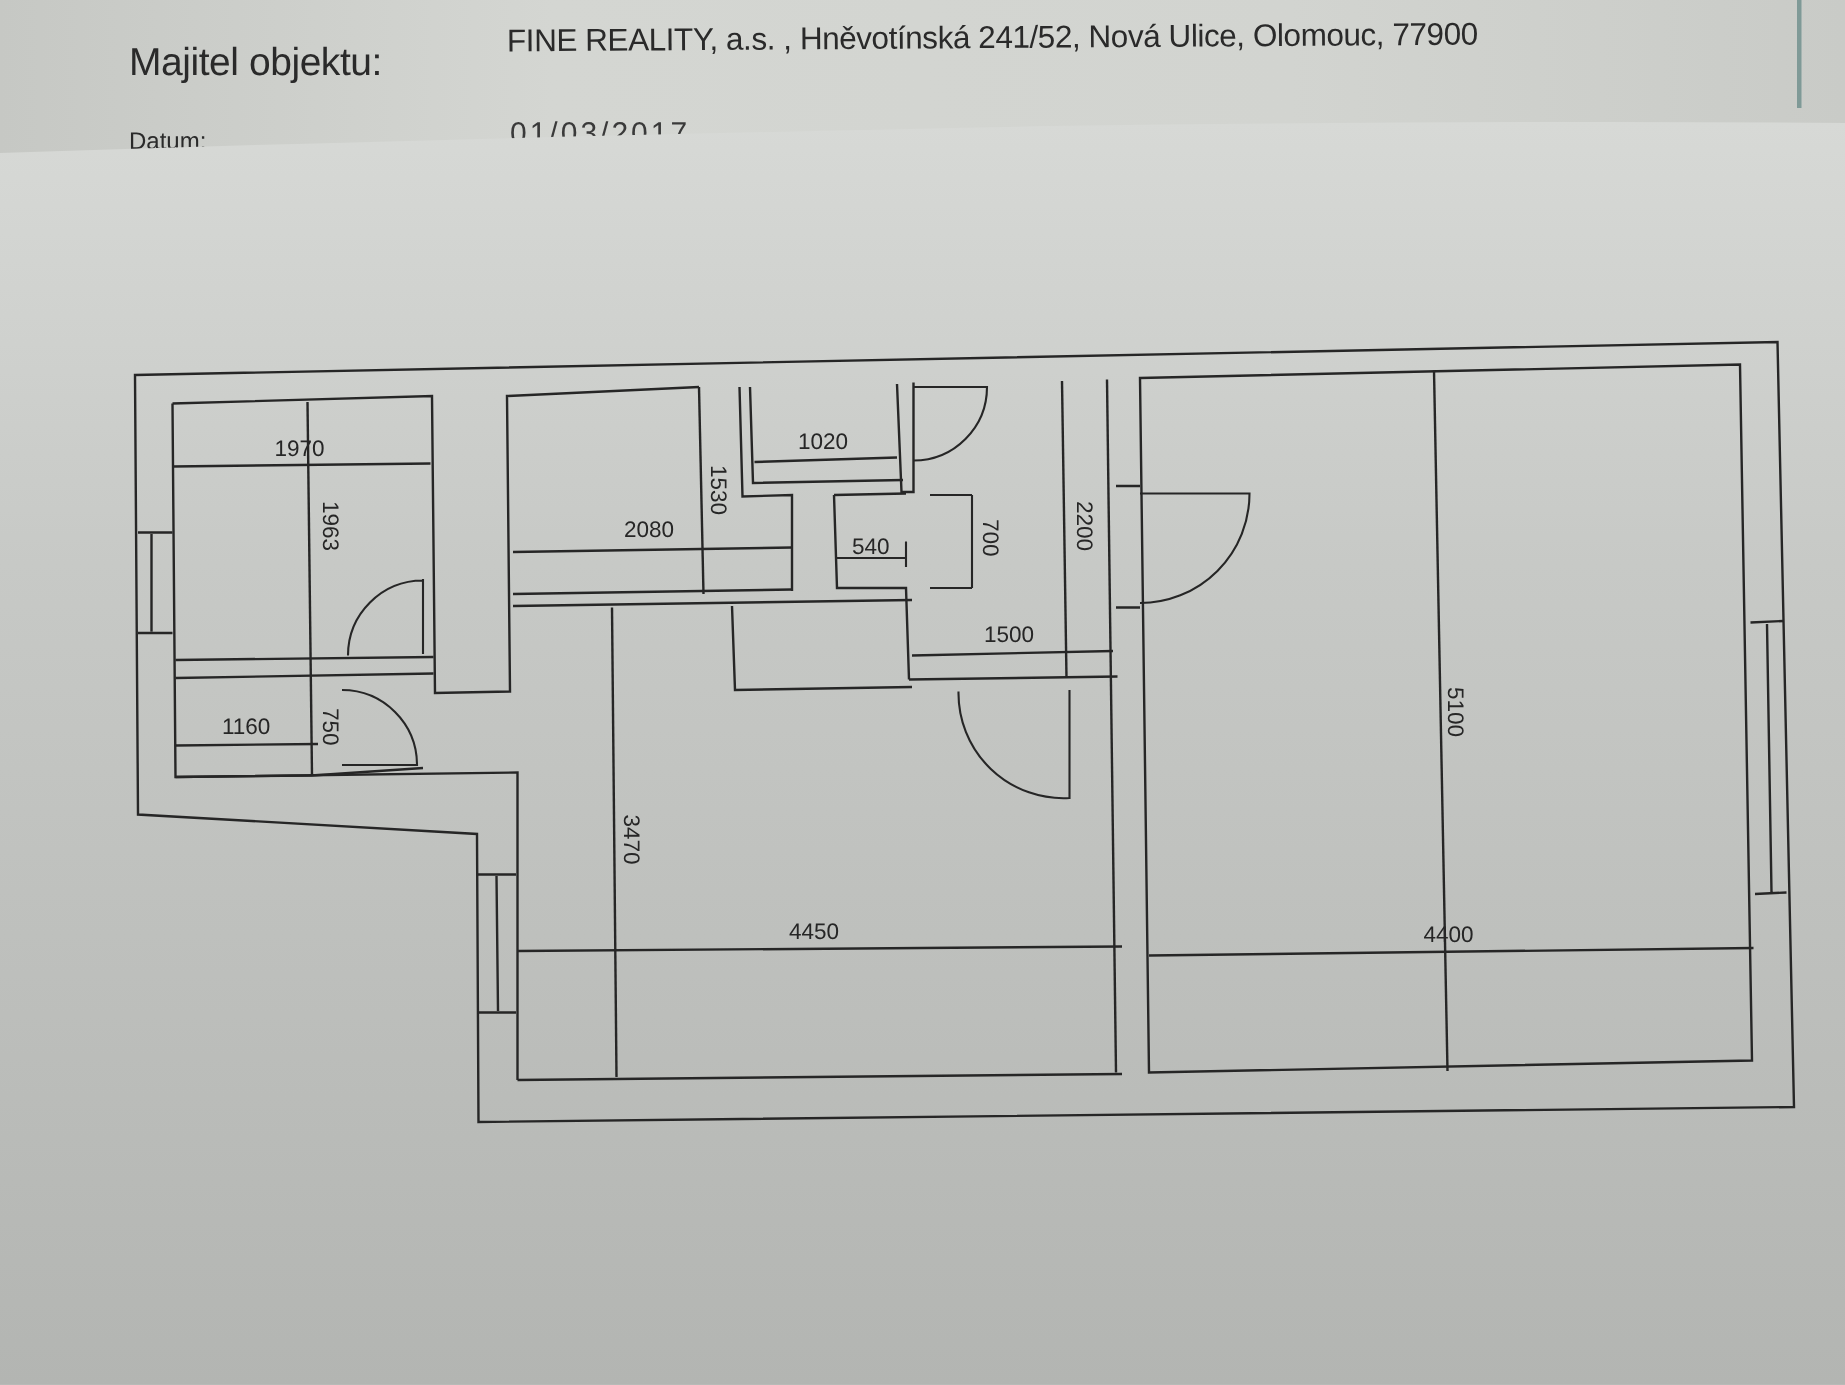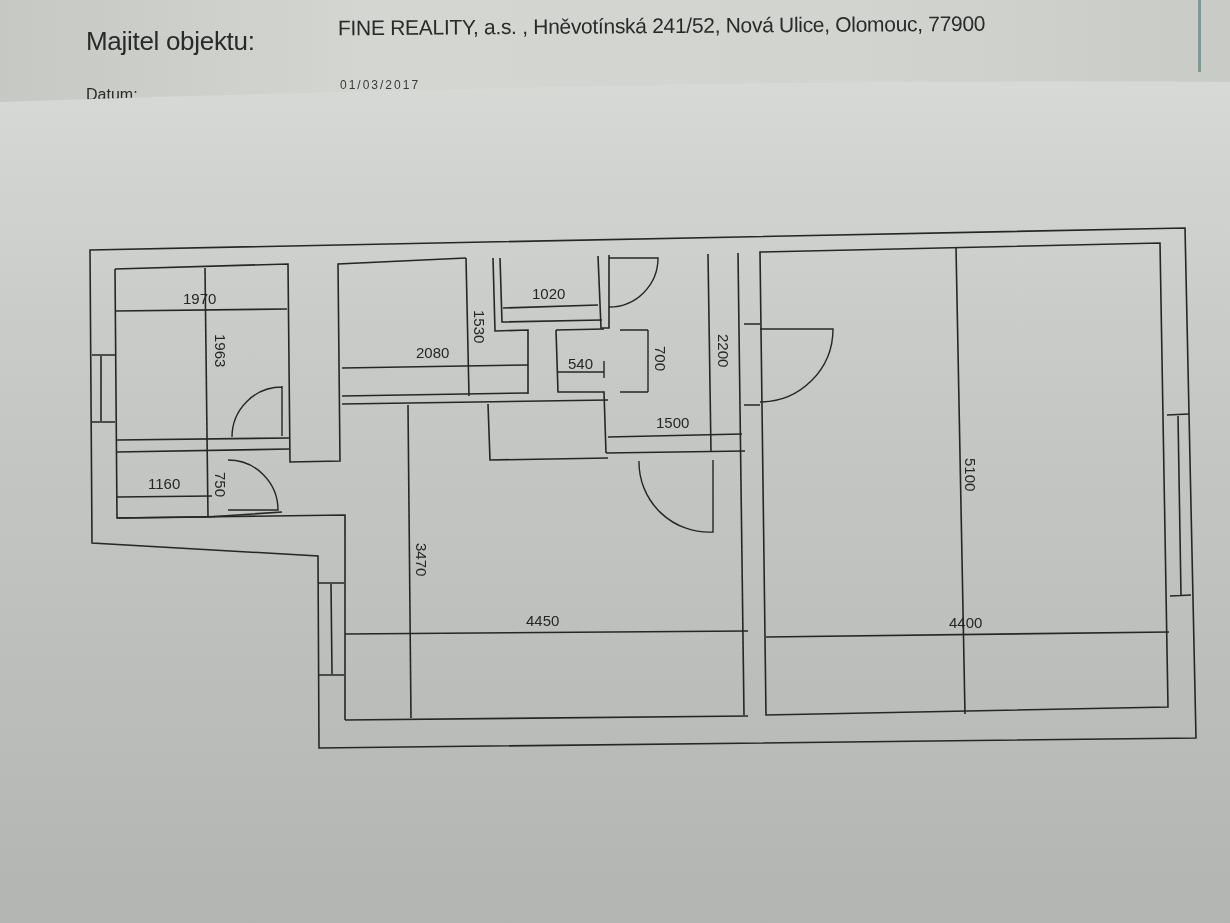--- a/index.html
+++ b/index.html
@@ -6,21 +6,21 @@
   body { width:1230px; height:923px; position:relative; overflow:hidden;
          background:#b9bbb8; font-family:"Liberation Sans", sans-serif; }
   .back-sheet { position:absolute; left:0; top:0; width:1230px; height:110px;
          background:linear-gradient(90deg,#c6c8c4 0%,#d4d6d2 30%,#d2d4d0 70%,#c9cbc7 100%); }
   .back-sheet .edge { position:absolute; left:1198px; top:0; width:3px; height:72px; background:#7f9a97; }
   .owner-label { position:absolute; left:86px; top:26px; font-size:26px; color:#2a2a2a;
          font-family:"Liberation Sans", sans-serif; letter-spacing:-0.3px; }
   .owner-value { position:absolute; left:338px; top:14px; font-size:21px; color:#2a2a2a;
          letter-spacing:-0.3px; transform:rotate(-0.4deg); }
   .date-label { position:absolute; left:86px; top:86px; font-size:16px; color:#2a2a2a;text-decoration:underline; }
-  .date-value { position:absolute; left:340px; top:78px; font-size:12px; color:#3a3a3a; letter-spacing:2px; }
+  .date-value { position:absolute; left:340px; top:78px; font-size:20px; color:#3a3a3a; letter-spacing:2px; }
   .front-sheet { position:absolute; left:0; top:0; width:1108px; height:923px; }
   svg { position:absolute; left:0; top:0; }
   .dim { font-family:"Liberation Sans", sans-serif; font-size:15px; fill:#262626; }
 </style>
 </head>
 <body>
 
 <div class="back-sheet">
   <div class="edge"></div>
   <div class="owner-label">Majitel objektu:</div>

